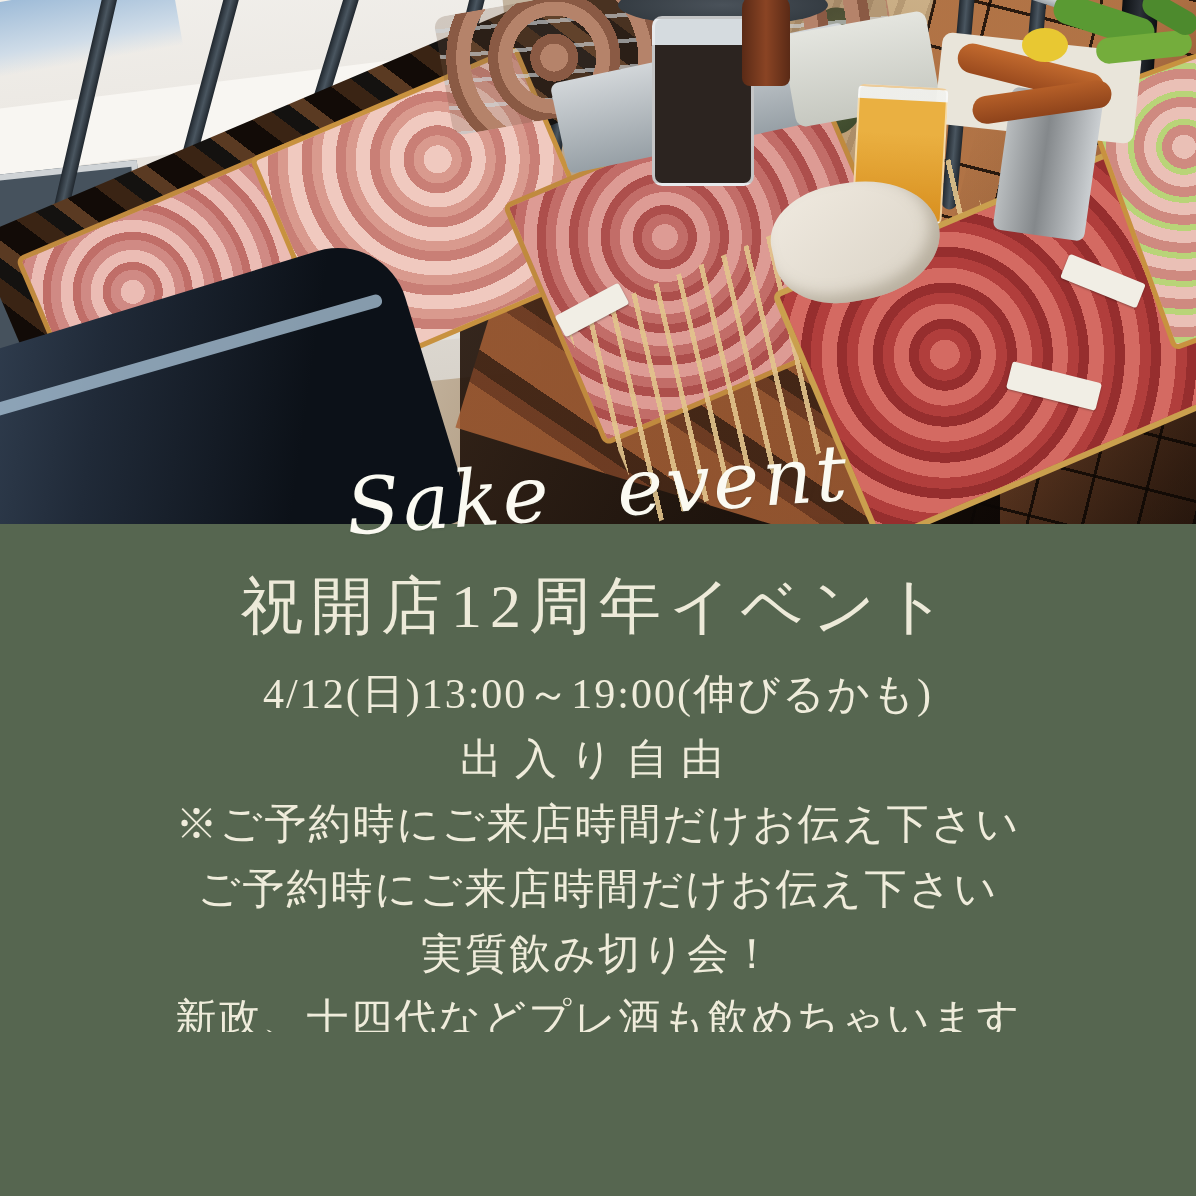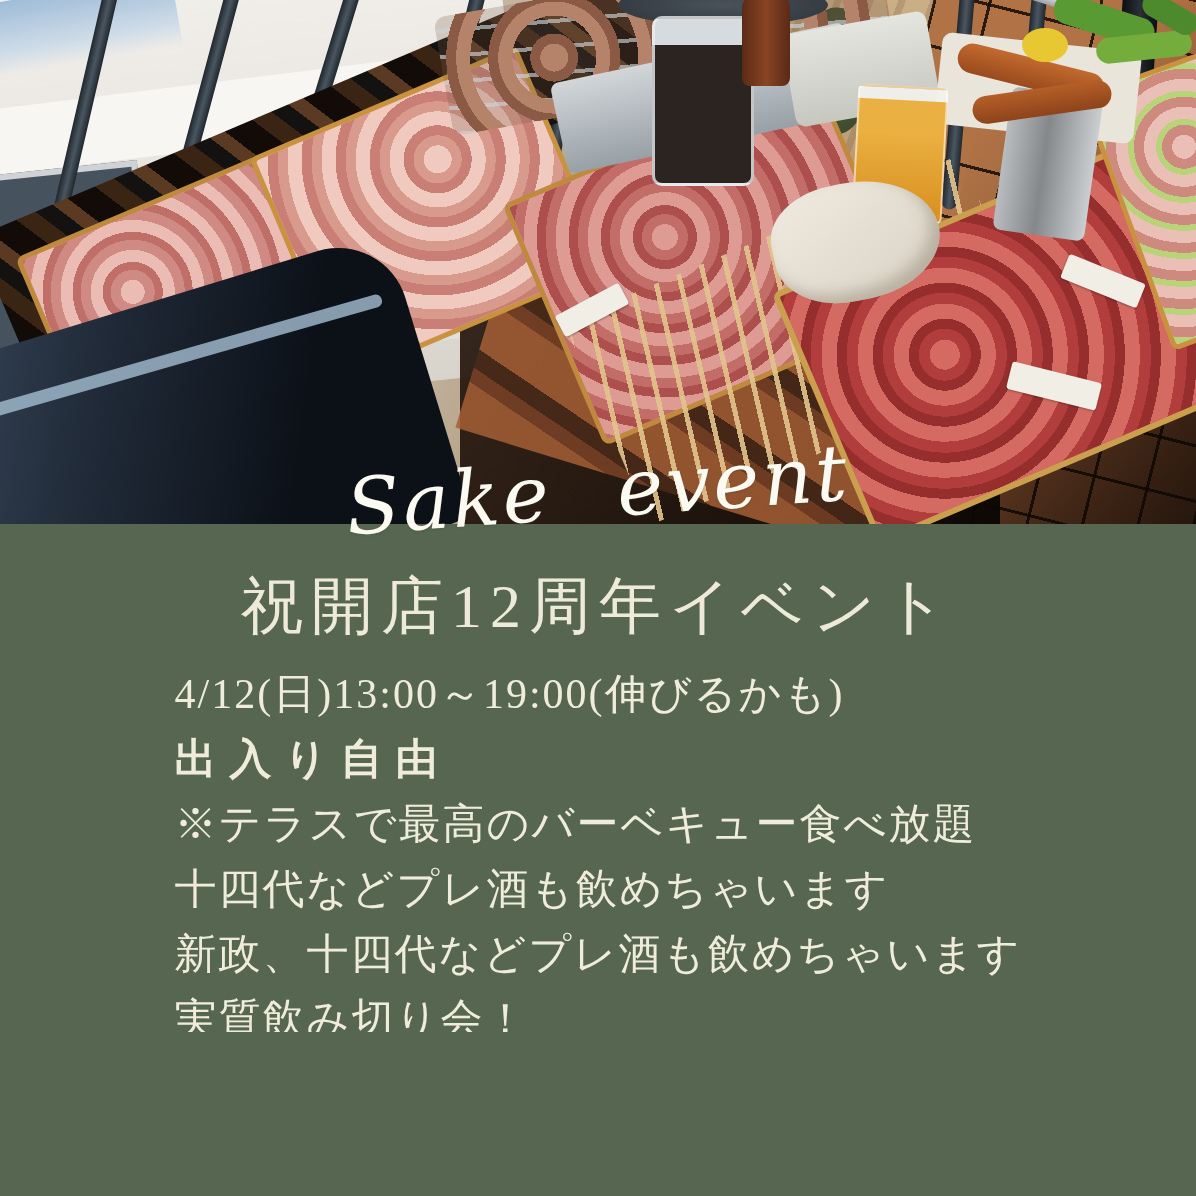--- a/index.html
+++ b/index.html
@@ -34,26 +34,26 @@
     position:absolute; left:0; top:448px; width:1196px; text-align:center;
     font-family:"DejaVu Serif",serif; font-style:italic;
     font-size:78px; color:#fbfaf2; letter-spacing:3px; word-spacing:38px;
     transform:rotate(-4deg); z-index:10; line-height:1.1;
     text-shadow:0 1px 2px rgba(60,70,55,.25);
   }
   .panel .title{
     margin-top:44px; font-size:62px; letter-spacing:8px; white-space:nowrap;
     color:#edead9; line-height:1.25;
   }
-  .lines{margin-top:16px; display:flex; flex-direction:column; align-items:flex-start;}
+  .lines{margin-top:16px; display:flex; flex-direction:column; align-items:center;}
   .line{
     font-size:42px; line-height:65px; letter-spacing:2px; white-space:nowrap;
     color:#efecdb;
   }
-  .line.wide{letter-spacing:13px;font-weight:bold;}
+  .line.wide{letter-spacing:13px;}
 </style>
 </head>
 <body>
 
 <div class="canvas">
 
   <div class="photo">
 
     <div class="ab" style="left:-40px;top:-40px;width:560px;height:440px;transform:rotate(-6deg);
                 background:linear-gradient(180deg,#f2f0ec 0%,#e7e3dd 55%,#d8d3cb 100%);z-index:1;"></div>
@@ -182,20 +182,20 @@
                 box-shadow:inset -8px -10px 14px rgba(150,140,120,.5);z-index:6;"></div>
   </div>
 
   <div class="script-title">Sake event</div>
 
   <div class="panel">
     <div class="title">祝開店12周年イベント</div>
     <div class="lines">
       <div class="line">4/12(日)13:00～19:00(伸びるかも)</div>
       <div class="line wide">出入り自由</div>
-      <div class="line">※テラスで最高のバーベキュー食べ放題</div>
-      <div class="line">十四代などプレ酒も飲めちゃいます</div>
+      <div class="line">※ご予約時にご来店時間だけお伝え下さい</div>
+      <div class="line">ご予約時にご来店時間だけお伝え下さい</div>
+      <div class="line">実質飲み切り会！</div>
       <div class="line">新政、十四代などプレ酒も飲めちゃいます</div>
-      <div class="line">実質飲み切り会！</div>
     </div>
   </div>
 
 </div>
 
 </body></html>

